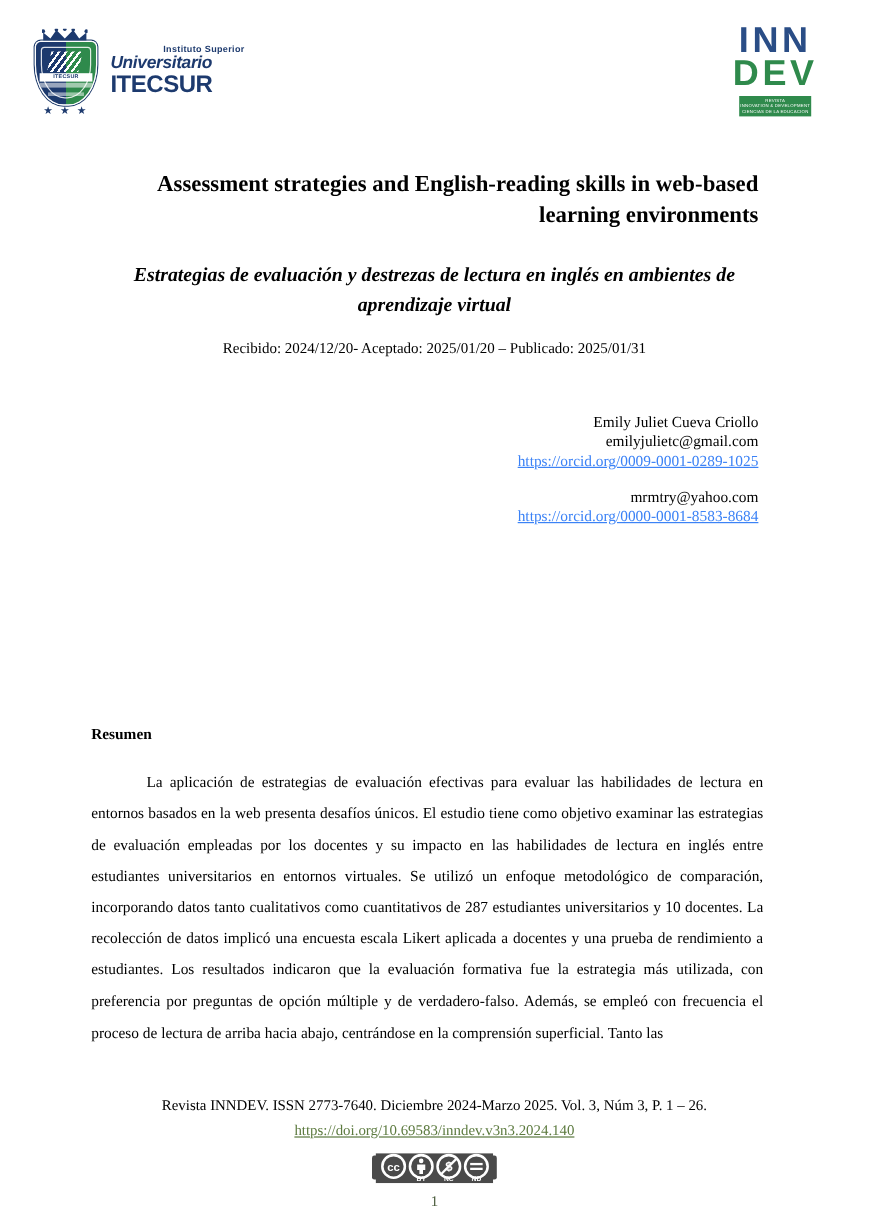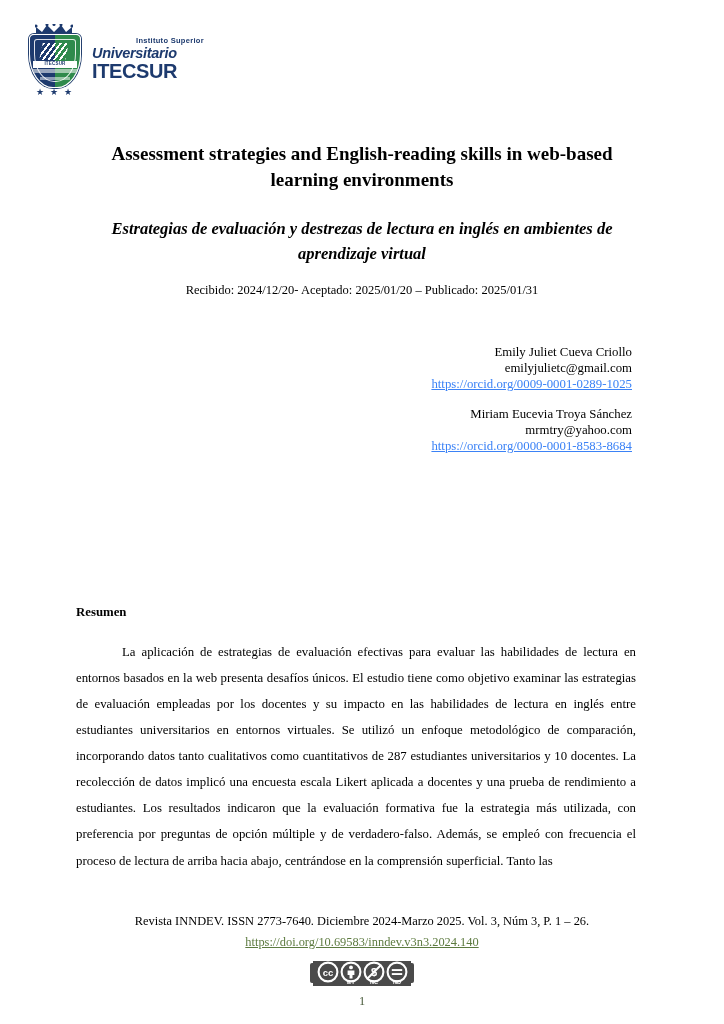--- a/index.html
+++ b/index.html
@@ -198,21 +198,21 @@
     justify-content: center;
     overflow: hidden;
   }
 
   
   .title-en {
     position: absolute;
     left: 92px;
     top: 128px;
     width: 540px;
-    text-align: center;
+    text-align: right;
     font-size: 19px;
     font-weight: bold;
     line-height: 26px;
   }
   .title-es {
     position: absolute;
     left: 92px;
     top: 202px;
     width: 540px;
     text-align: center;
@@ -352,34 +352,42 @@
           <i>★</i>
         </div>
       </div>
       <div class="itecsur-text">
         <div class="l1">Instituto Superior</div>
         <div class="l2">Universitario</div>
         <div class="l3">ITECSUR</div>
       </div>
     </div>
 
+    <div class="inndev-logo">
+      <div class="inn">INN</div>
+      <div class="dev">DEV</div>
+      <div class="inndev-box">
+        <span>REVISTA</span>
+        <span>INNOVATION &amp; DEVELOPMENT</span>
+        <span>CIENCIAS DE LA EDUCACION</span>
+      </div>
+    </div>
   </div>
 
   <h1 class="title-en">Assessment strategies and English-reading skills in web-based learning environments</h1>
   <h2 class="title-es">Estrategias de evaluación y destrezas de lectura en inglés en ambientes de aprendizaje virtual</h2>
   <div class="dates">Recibido: 2024/12/20- Aceptado: 2025/01/20 – Publicado: 2025/01/31</div>
 
   <div class="authors">
     <div class="author-block">
       <span class="author-name">Emily Juliet Cueva Criollo</span>
       <span class="author-email">emilyjulietc@gmail.com</span>
       <a class="orcid-link" href="#">https://orcid.org/0009-0001-0289-1025</a>
     </div>
     <div class="author-block">
-      <span class="author-name">Miriam Eucevia Troya Sánchez</span>
       <span class="author-email">mrmtry@yahoo.com</span>
       <a class="orcid-link" href="#">https://orcid.org/0000-0001-8583-8684</a>
     </div>
   </div>
 
   <div class="abstract-heading">Resumen</div>
   <p class="abstract-body">La aplicación de estrategias de evaluación efectivas para evaluar las habilidades de lectura en entornos basados en la web presenta desafíos únicos. El estudio tiene como objetivo examinar las estrategias de evaluación empleadas por los docentes y su impacto en las habilidades de lectura en inglés entre estudiantes universitarios en entornos virtuales. Se utilizó un enfoque metodológico de comparación, incorporando datos tanto cualitativos como cuantitativos de 287 estudiantes universitarios y 10 docentes. La recolección de datos implicó una encuesta escala Likert aplicada a docentes y una prueba de rendimiento a estudiantes. Los resultados indicaron que la evaluación formativa fue la estrategia más utilizada, con preferencia por preguntas de opción múltiple y de verdadero-falso. Además, se empleó con frecuencia el proceso de lectura de arriba hacia abajo, centrándose en la comprensión superficial. Tanto las</p>
 
   <div class="footer-line">Revista INNDEV. ISSN 2773-7640. Diciembre 2024-Marzo 2025. Vol. 3, Núm 3, P. 1 – 26.</div>
   <div class="footer-doi">

